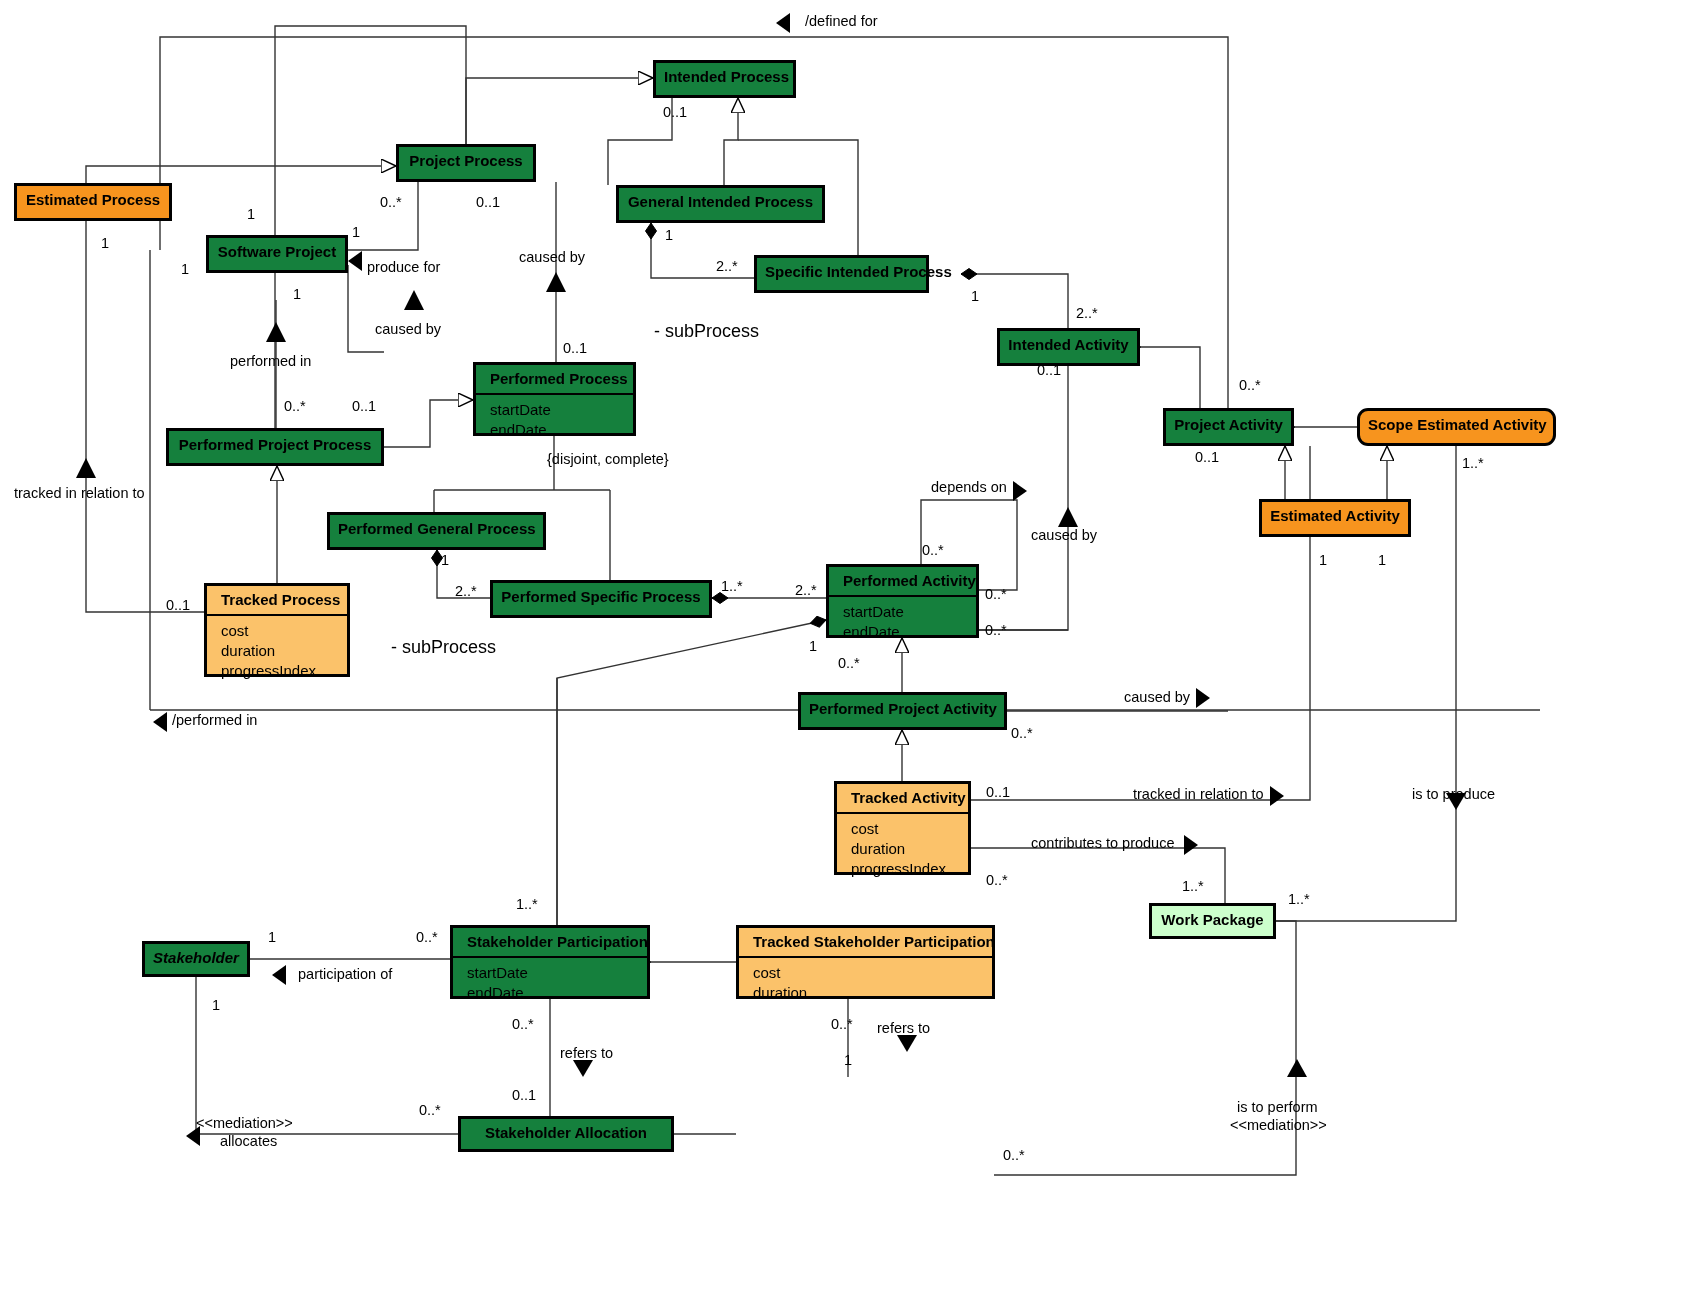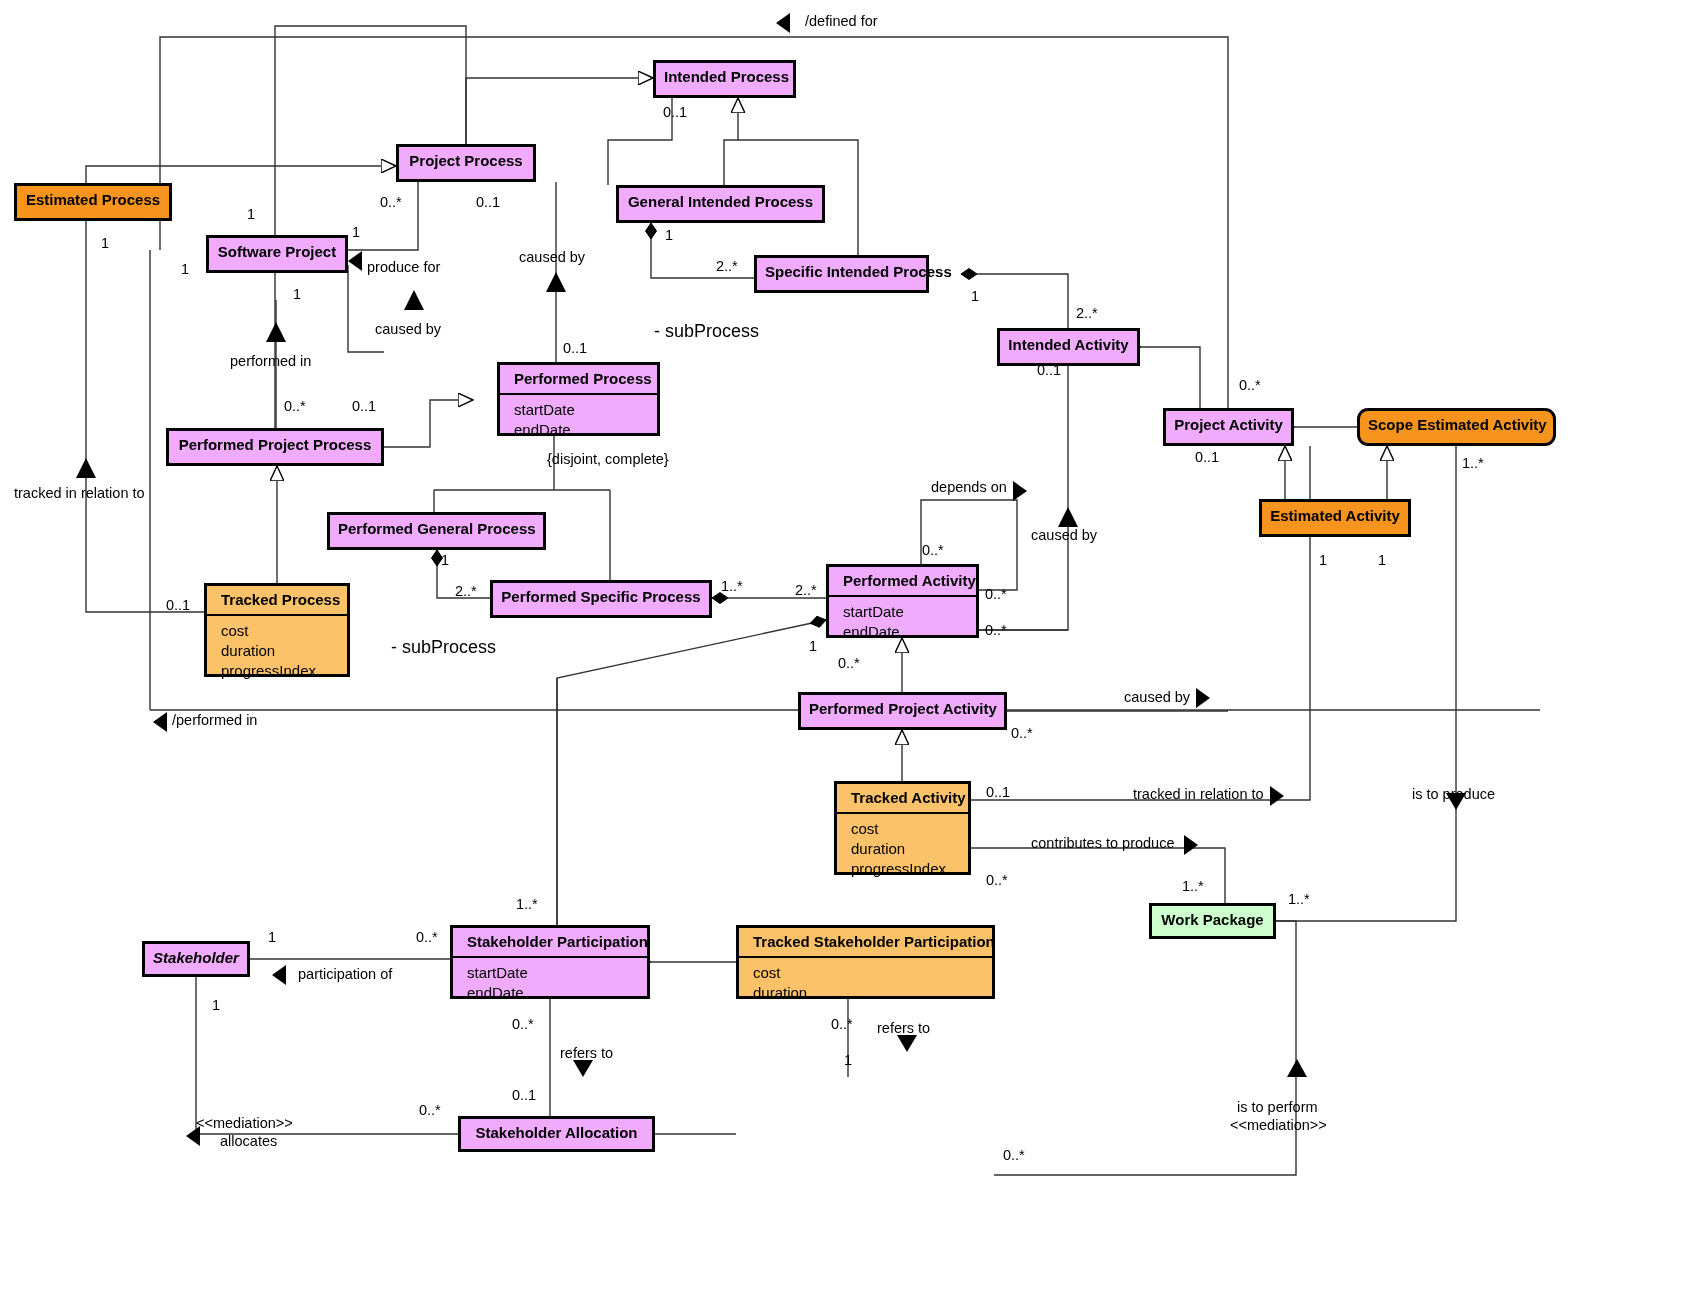--- a/index.html
+++ b/index.html
@@ -1,21 +1,21 @@
 <!DOCTYPE html>
 <html><head>
 <meta charset="utf-8">
 <title>UML Class Diagram</title>
 <style>
   html,body{margin:0;padding:0;background:#ffffff;}
   body{font-family:"Liberation Sans", sans-serif;}
   #canvas{position:relative;width:1700px;height:1301px;background:#ffffff;overflow:hidden;}
   svg.edges{position:absolute;left:0;top:0;width:1700px;height:1301px;pointer-events:none;}
 
-  .node{position:absolute;border:3px solid #000;box-sizing:border-box;background:#f0abfc;}
+  .node{position:absolute;border:3px solid #000;box-sizing:border-box;background:#15803d;}
   .node .ttl{font-weight:bold;font-size:15px;color:#000;text-align:center;padding:5px 8px 5px 8px;line-height:18px;white-space:nowrap;}
   .node.has-attrs .ttl{text-align:left;padding-left:14px;border-bottom:2px solid #000;}
   .node .attrs{font-size:15px;color:#000;padding:5px 8px 6px 14px;line-height:20px;}
   .node .attrs div{white-space:nowrap;}
   .node.orange{background:#f7941e;}
   .node.lightorange{background:#fbc26a;}
   .node.lightorange .ttl{background:#fbc26a;}
   .node.green{background:#ccffcc;}
   .node.italic .ttl{font-style:italic;}
 
@@ -187,21 +187,21 @@
   </div>
 
   <div class="node orange" style="left:1357px;top:408px;width:199px;height:38px;border-radius:11px;">
     <div class="ttl">Scope Estimated Activity</div>
   </div>
 
   <div class="node orange" style="left:1259px;top:499px;width:152px;height:38px;">
     <div class="ttl">Estimated Activity</div>
   </div>
 
-  <div class="node has-attrs" style="left:497px;top:362px;width:163px;height:74px;">
+  <div class="node has-attrs" style="left:473px;top:362px;width:163px;height:74px;">
     <div class="ttl">Performed Process</div>
     <div class="attrs">
       <div>startDate</div>
       <div>endDate</div>
     </div>
   </div>
 
   <div class="node" style="left:166px;top:428px;width:218px;height:38px;">
     <div class="ttl">Performed Project Process</div>
   </div>
@@ -261,21 +261,21 @@
   </div>
 
   <div class="node lightorange has-attrs" style="left:736px;top:925px;width:259px;height:74px;">
     <div class="ttl">Tracked Stakeholder Participation</div>
     <div class="attrs">
       <div>cost</div>
       <div>duration</div>
     </div>
   </div>
 
-  <div class="node" style="left:458px;top:1116px;width:197px;height:36px;">
+  <div class="node" style="left:458px;top:1116px;width:216px;height:36px;">
     <div class="ttl">Stakeholder Allocation</div>
   </div>
 
 
   <div class="lbl" style="left:805px;top:13px;text-align:center;">/defined for</div>
   <div class="lbl" style="left:367px;top:259px;">produce for</div>
   <div class="lbl" style="left:519px;top:249px;">caused by</div>
   <div class="lbl" style="left:375px;top:321px;">caused by</div>
   <div class="lbl" style="left:230px;top:353px;">performed in</div>
   <div class="role" style="left:654px;top:285px;">- subProcess</div>

